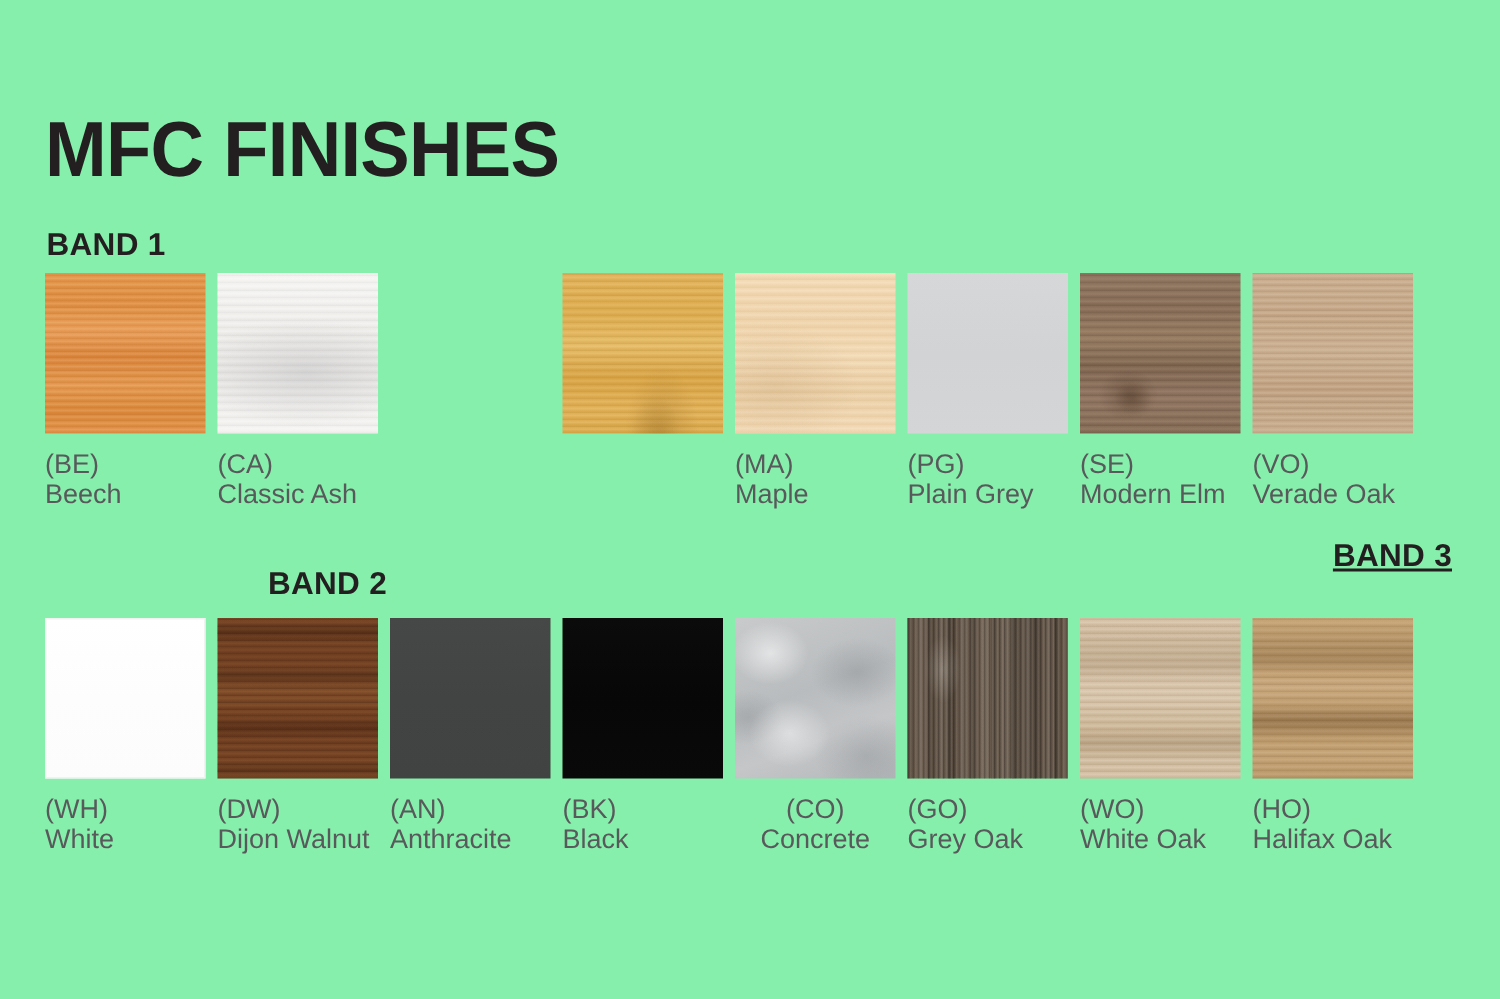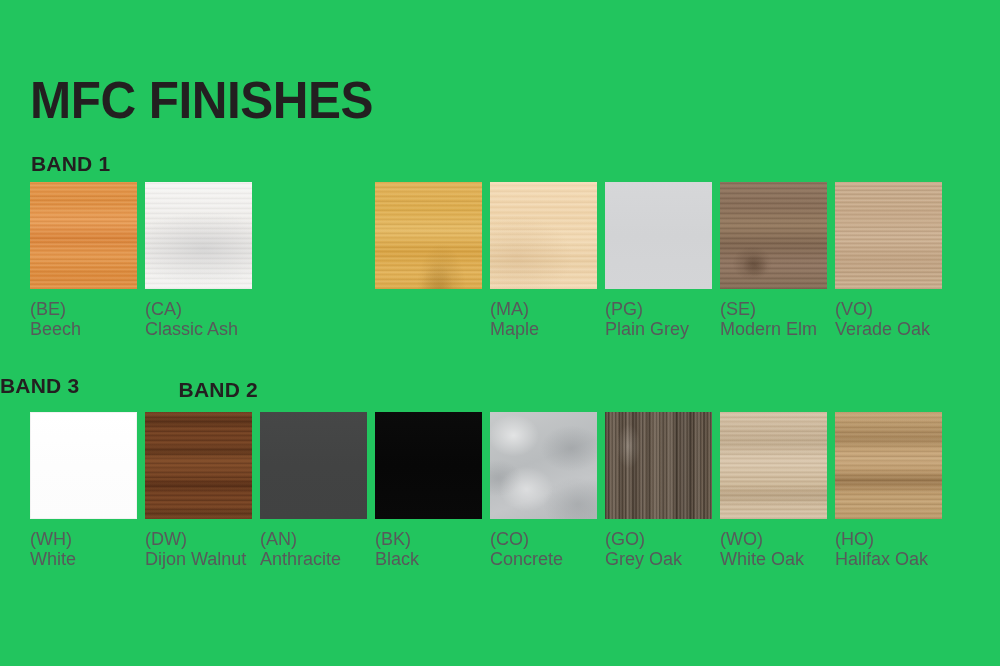--- a/index.html
+++ b/index.html
@@ -14,21 +14,21 @@
     overflow: hidden;
     font-family: "Liberation Sans", sans-serif;
     -webkit-font-smoothing: antialiased;
   }
 
   .page {
     position: absolute;
     left: 0; top: 0;
     width: 1000px;
     height: 666px;
-    background: #22c55e;
+    background: #86efac;
   }
 
   
   .title {
     position: absolute;
     left: 30px;
     top: 72px;
     font-size: 52px;
     line-height: 56px;
     font-weight: 700;
@@ -44,21 +44,21 @@
     position: absolute;
     font-size: 21px;
     line-height: 24px;
     font-weight: 700;
     letter-spacing: 0.2px;
     color: #231f20;
     white-space: nowrap;
   }
   .band1 { left: 31px;  top: 152px; }
   .band2 { left: 0;  top: 378px; width: 258px; text-align: right; }
-  .band3 { left: 0;  top: 374px; width: 968px; text-align: left; }
+  .band3 { left: 0;  top: 359px; width: 968px; text-align: right; text-decoration: underline; }
 
   
   .row {
     position: absolute;
     left: 30px;
     width: 940px;
     height: 160px;
   }
   .row1 { top: 182px; }
   .row2 { top: 412px; }
@@ -302,21 +302,21 @@
           <span class="name">Anthracite</span>
         </div>
       </div>
       <div class="cell" style="left: 345px;">
         <div class="swatch sw-BK"></div>
         <div class="caption">
           <span class="code">(BK)</span>
           <span class="name">Black</span>
         </div>
       </div>
-      <div class="cell" style="left: 460px;">
+      <div class="cell" style="left: 460px; text-align: center;">
         <div class="swatch sw-CO"></div>
         <div class="caption">
           <span class="code">(CO)</span>
           <span class="name">Concrete</span>
         </div>
       </div>
       <div class="cell" style="left: 575px;">
         <div class="swatch sw-GO"></div>
         <div class="caption">
           <span class="code">(GO)</span>

